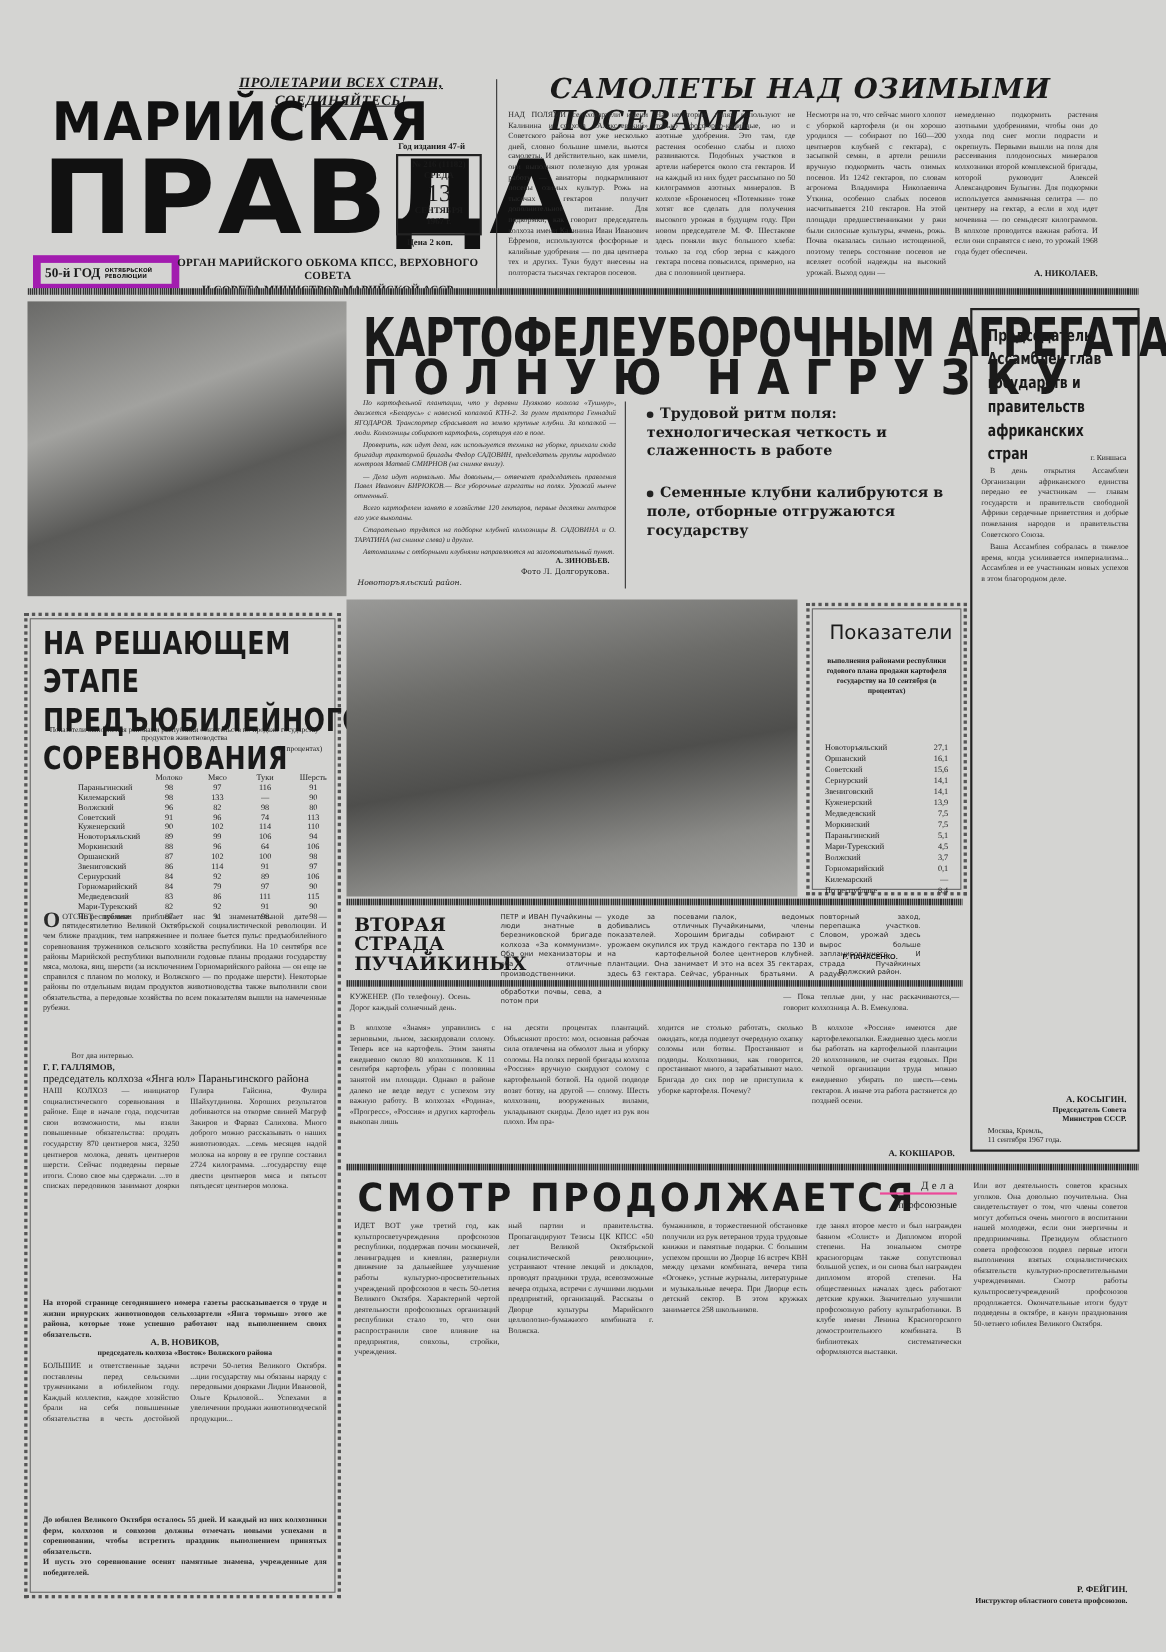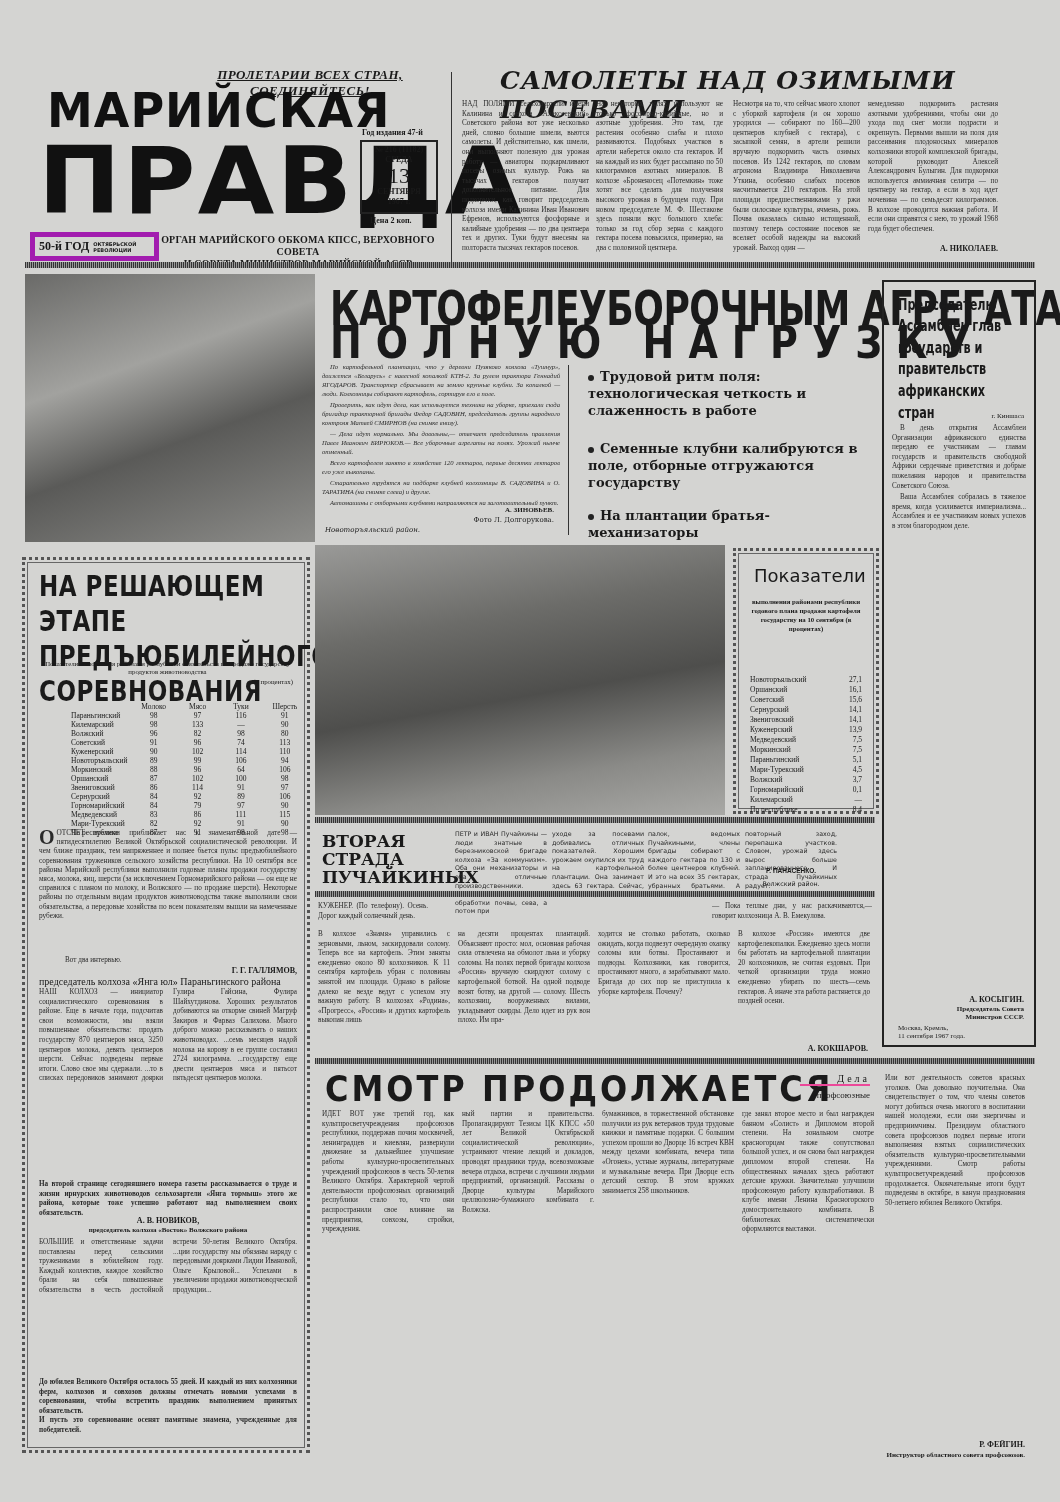--- a/index.html
+++ b/index.html
@@ -11,21 +11,21 @@
   .sig{font-size:8px;font-weight:bold;text-align:right;font-family:"Liberation Serif",serif;}
   .sub{font-size:7px;font-style:italic;text-align:right;}
   .rule-h{position:absolute;height:6px;background:repeating-linear-gradient(90deg,#333 0 1px,#999 1px 2px);}
   .rule-v{position:absolute;width:1px;background:#333;}
   
   .motto{font-style:italic;font-weight:bold;font-size:13px;letter-spacing:0.5px;text-decoration:underline;font-family:"Liberation Serif",serif;}
   .name1{font-family:"DejaVu Sans",sans-serif;font-weight:bold;font-size:46px;letter-spacing:1px;color:#111;transform:scaleY(1.05);transform-origin:left top;}
   .name2{font-family:"DejaVu Sans",sans-serif;font-weight:900;font-size:86px;letter-spacing:2px;color:#111;transform:scaleX(1.15) scaleY(1.08);transform-origin:left top;line-height:86px;}
   .issuebox{border:2px solid #222;text-align:center;font-family:"Liberation Serif",serif;font-weight:bold;font-size:8px;line-height:10px;padding:3px 2px;}
   .issuebox .day{font-size:22px;line-height:22px;font-weight:normal;}
-  .anniv{border:5px solid #a21caf;font-family:"Liberation Serif",serif;}
+  .anniv{border:7px solid #a21caf;font-family:"Liberation Serif",serif;}
   .organ{font-family:"Liberation Serif",serif;font-weight:bold;font-size:10px;text-align:center;line-height:12px;letter-spacing:0.2px;}
   .h-italic{font-family:"DejaVu Serif",serif;font-style:italic;font-weight:bold;font-size:25px;letter-spacing:1px;}
   .h-big{font-family:"DejaVu Sans",sans-serif;font-weight:bold;font-size:36px;letter-spacing:-0.5px;transform:scaleY(1.35);transform-origin:left top;white-space:nowrap;}
   .h-big2{font-family:"DejaVu Sans",sans-serif;font-weight:900;font-size:38px;letter-spacing:14px;transform:scaleY(1.15);transform-origin:left top;white-space:nowrap;}
   .bullet{font-family:"DejaVu Serif",serif;font-weight:bold;font-size:13px;line-height:17px;}
   .bullet .dot{display:inline-block;width:6px;height:6px;border-radius:50%;background:#222;margin-right:6px;vertical-align:middle;}
   .photo{background:linear-gradient(160deg,#6a6a68 0%,#a2a29f 35%,#5a5a58 60%,#8d8d8a 100%);}
   .wavybox{border:3px dotted #555;outline:1px solid #666;outline-offset:-6px;}
   .h-comp{font-family:"DejaVu Sans",sans-serif;font-weight:bold;font-size:23px;line-height:28px;letter-spacing:0.5px;transform:scaleY(1.25);transform-origin:left top;}
   table.stat{border-collapse:collapse;font-family:"Liberation Serif",serif;font-size:7.5px;line-height:9px;margin-top:16px;}
@@ -88,21 +88,20 @@
     <p>Старательно трудятся на подборке клубней колхозницы В. САДОВИНА и О. ТАРАТИНА (на снимке слева) и другие.</p>
     <p>Автомашины с отборными клубнями направляются на заготовительный пункт.</p>
   </div>
   <div class="abs sig" style="left:322px;top:506px;width:232px;font-size:7px;">А. ЗИНОВЬЕВ.</div>
   <div class="abs sub" style="left:322px;top:516px;width:232px;font-style:normal;">Фото Л. Долгорукова.</div>
   <div class="abs" style="left:325px;top:526px;font-size:7px;font-style:italic;">Новоторъяльский район.</div>
 
   <div class="rule-v" style="left:568px;top:365px;height:170px;"></div>
   <div class="abs bullet" style="left:588px;top:440px;width:275px;"><span class="dot"></span><span>Семенные клубни калибруются в поле, отборные отгружаются государству</span></div>
   <div class="abs bullet" style="left:588px;top:368px;width:275px;"><span class="dot"></span><span>Трудовой ритм поля: технологическая четкость и слаженность в работе</span></div>
-  <div class="abs bullet" style="left:588px;top:507px;width:275px;"><span class="dot"></span><span>На плантации братья-механизаторы</span></div>
 
   <div class="abs" style="left:882px;top:280px;width:150px;height:763px;border:2px solid #222;">
     <div class="kos-h" style="position:absolute;left:14px;top:12px;width:125px;">Председателю Ассамблеи глав государств и правительств африканских стран</div>
     <div style="position:absolute;right:10px;top:130px;font-size:7px;font-family:'Liberation Serif',serif;">г. Киншаса</div>
     <div class="txt" style="position:absolute;left:8px;top:142px;width:134px;">
       <p>В день открытия Ассамблеи Организации африканского единства передаю ее участникам — главам государств и правительств свободной Африки сердечные приветствия и добрые пожелания народов и правительства Советского Союза.</p>
       <p>Ваша Ассамблея собралась в тяжелое время, когда усиливается империализма... Ассамблея и ее участникам новых успехов в этом благородном деле.</p>
     </div>
     <div class="sig" style="position:absolute;right:10px;top:713px;">А. КОСЫГИН.</div>
     <div style="position:absolute;right:10px;top:723px;font-size:7px;font-weight:bold;width:80px;text-align:right;line-height:8px;font-family:'Liberation Serif',serif;">Председатель Совета Министров СССР.</div>
@@ -222,21 +221,21 @@
             <td>По республике</td>
             <td class="n">87</td>
             <td class="n">91</td>
             <td class="n">98</td>
             <td class="n">98</td>
           </tr>
         </tbody>
     </table>
     <div class="txt" style="position:absolute;left:14px;top:268px;width:258px;font-size:7.3px;line-height:9.2px;"><span class="drop">О</span><span>ОТСЧЕТ времени приближает нас к знаменательной дате — пятидесятилетию Великой Октябрьской социалистической революции. И чем ближе праздник, тем напряженнее и полнее бьется пульс предъюбилейного соревнования тружеников сельского хозяйства республики. На 10 сентября все районы Марийской республики выполнили годовые планы продажи государству мяса, молока, яиц, шерсти (за исключением Горномарийского района — он еще не справился с планом по молоку, и Волжского — по продаже шерсти). Некоторые районы по отдельным видам продуктов животноводства также выполнили свои обязательства, а передовые хозяйства по всем показателям вышли на намеченные рубежи.</span></div>
     <div class="txt" style="position:absolute;left:40px;top:396px;width:200px;">Вот два интервью.</div>
-    <div class="sig" style="position:absolute;left:14px;top:406px;width:258px;text-align:right;">Г. Г. ГАЛЛЯМОВ,</div>
+    <div class="sig" style="position:absolute;left:14px;top:406px;width:258px;text-align:left;">Г. Г. ГАЛЛЯМОВ,</div>
     <div style="position:absolute;left:14px;top:416px;width:258px;text-align:left;font-size:10px;font-weight:normal;font-family:'Liberation Serif',serif;">председатель колхоза «Янга юл» Параньгинского района</div>
     <div class="txt" style="position:absolute;left:14px;top:428px;width:258px;column-count:2;column-gap:10px;height:185px;overflow:hidden;">НАШ КОЛХОЗ — инициатор социалистического соревнования в районе. Еще в начале года, подсчитав свои возможности, мы взяли повышенные обязательства: продать государству 870 центнеров мяса, 3250 центнеров молока, девять центнеров шерсти. Сейчас подведены первые итоги. Слово свое мы сдержали. ...то в списках передовиков занимают доярки Гулира Гайсина, Фулира Шайхутдинова. Хороших результатов добиваются на откорме свиней Магруф Закиров и Фарваз Салихова. Много доброго можно рассказывать о наших животноводах. ...семь месяцев надой молока на корову в ее группе составил 2724 килограмма. ...государству еще двести центнеров мяса и пятьсот пятьдесят центнеров молока.</div>
     <div class="txt" style="position:absolute;left:14px;top:620px;width:258px;font-weight:bold;">На второй странице сегодняшнего номера газеты рассказывается о труде и жизни ирнурских животноводов сельхозартели «Янга тормыш» этого же района, которые тоже успешно работают над выполнением своих обязательств.</div>
     <div class="sig" style="position:absolute;left:14px;top:656px;width:258px;text-align:center;">А. В. НОВИКОВ,</div>
     <div style="position:absolute;left:14px;top:666px;width:258px;text-align:center;font-size:7px;font-weight:bold;font-family:'Liberation Serif',serif;">председатель колхоза «Восток» Волжского района</div>
     <div class="txt" style="position:absolute;left:14px;top:678px;width:258px;column-count:2;column-gap:10px;height:130px;overflow:hidden;">БОЛЬШИЕ и ответственные задачи поставлены перед сельскими тружениками в юбилейном году. Каждый коллектив, каждое хозяйство брали на себя повышенные обязательства в честь достойной встречи 50-летия Великого Октября. ...ции государству мы обязаны наряду с передовыми доярками Лидии Ивановой, Ольге Крыловой... Успехами в увеличении продажи животноводческой продукции...</div>
     <div class="txt" style="position:absolute;left:14px;top:818px;width:258px;font-weight:bold;">До юбилея Великого Октября осталось 55 дней. И каждый из них колхозники ферм, колхозов и совхозов должны отмечать новыми успехами в соревновании, чтобы встретить праздник выполнением принятых обязательств.</div>
     <div class="txt" style="position:absolute;left:14px;top:856px;width:258px;font-weight:bold;">И пусть это соревнование осенят памятные знамена, учрежденные для победителей.</div>
   </div>
 

